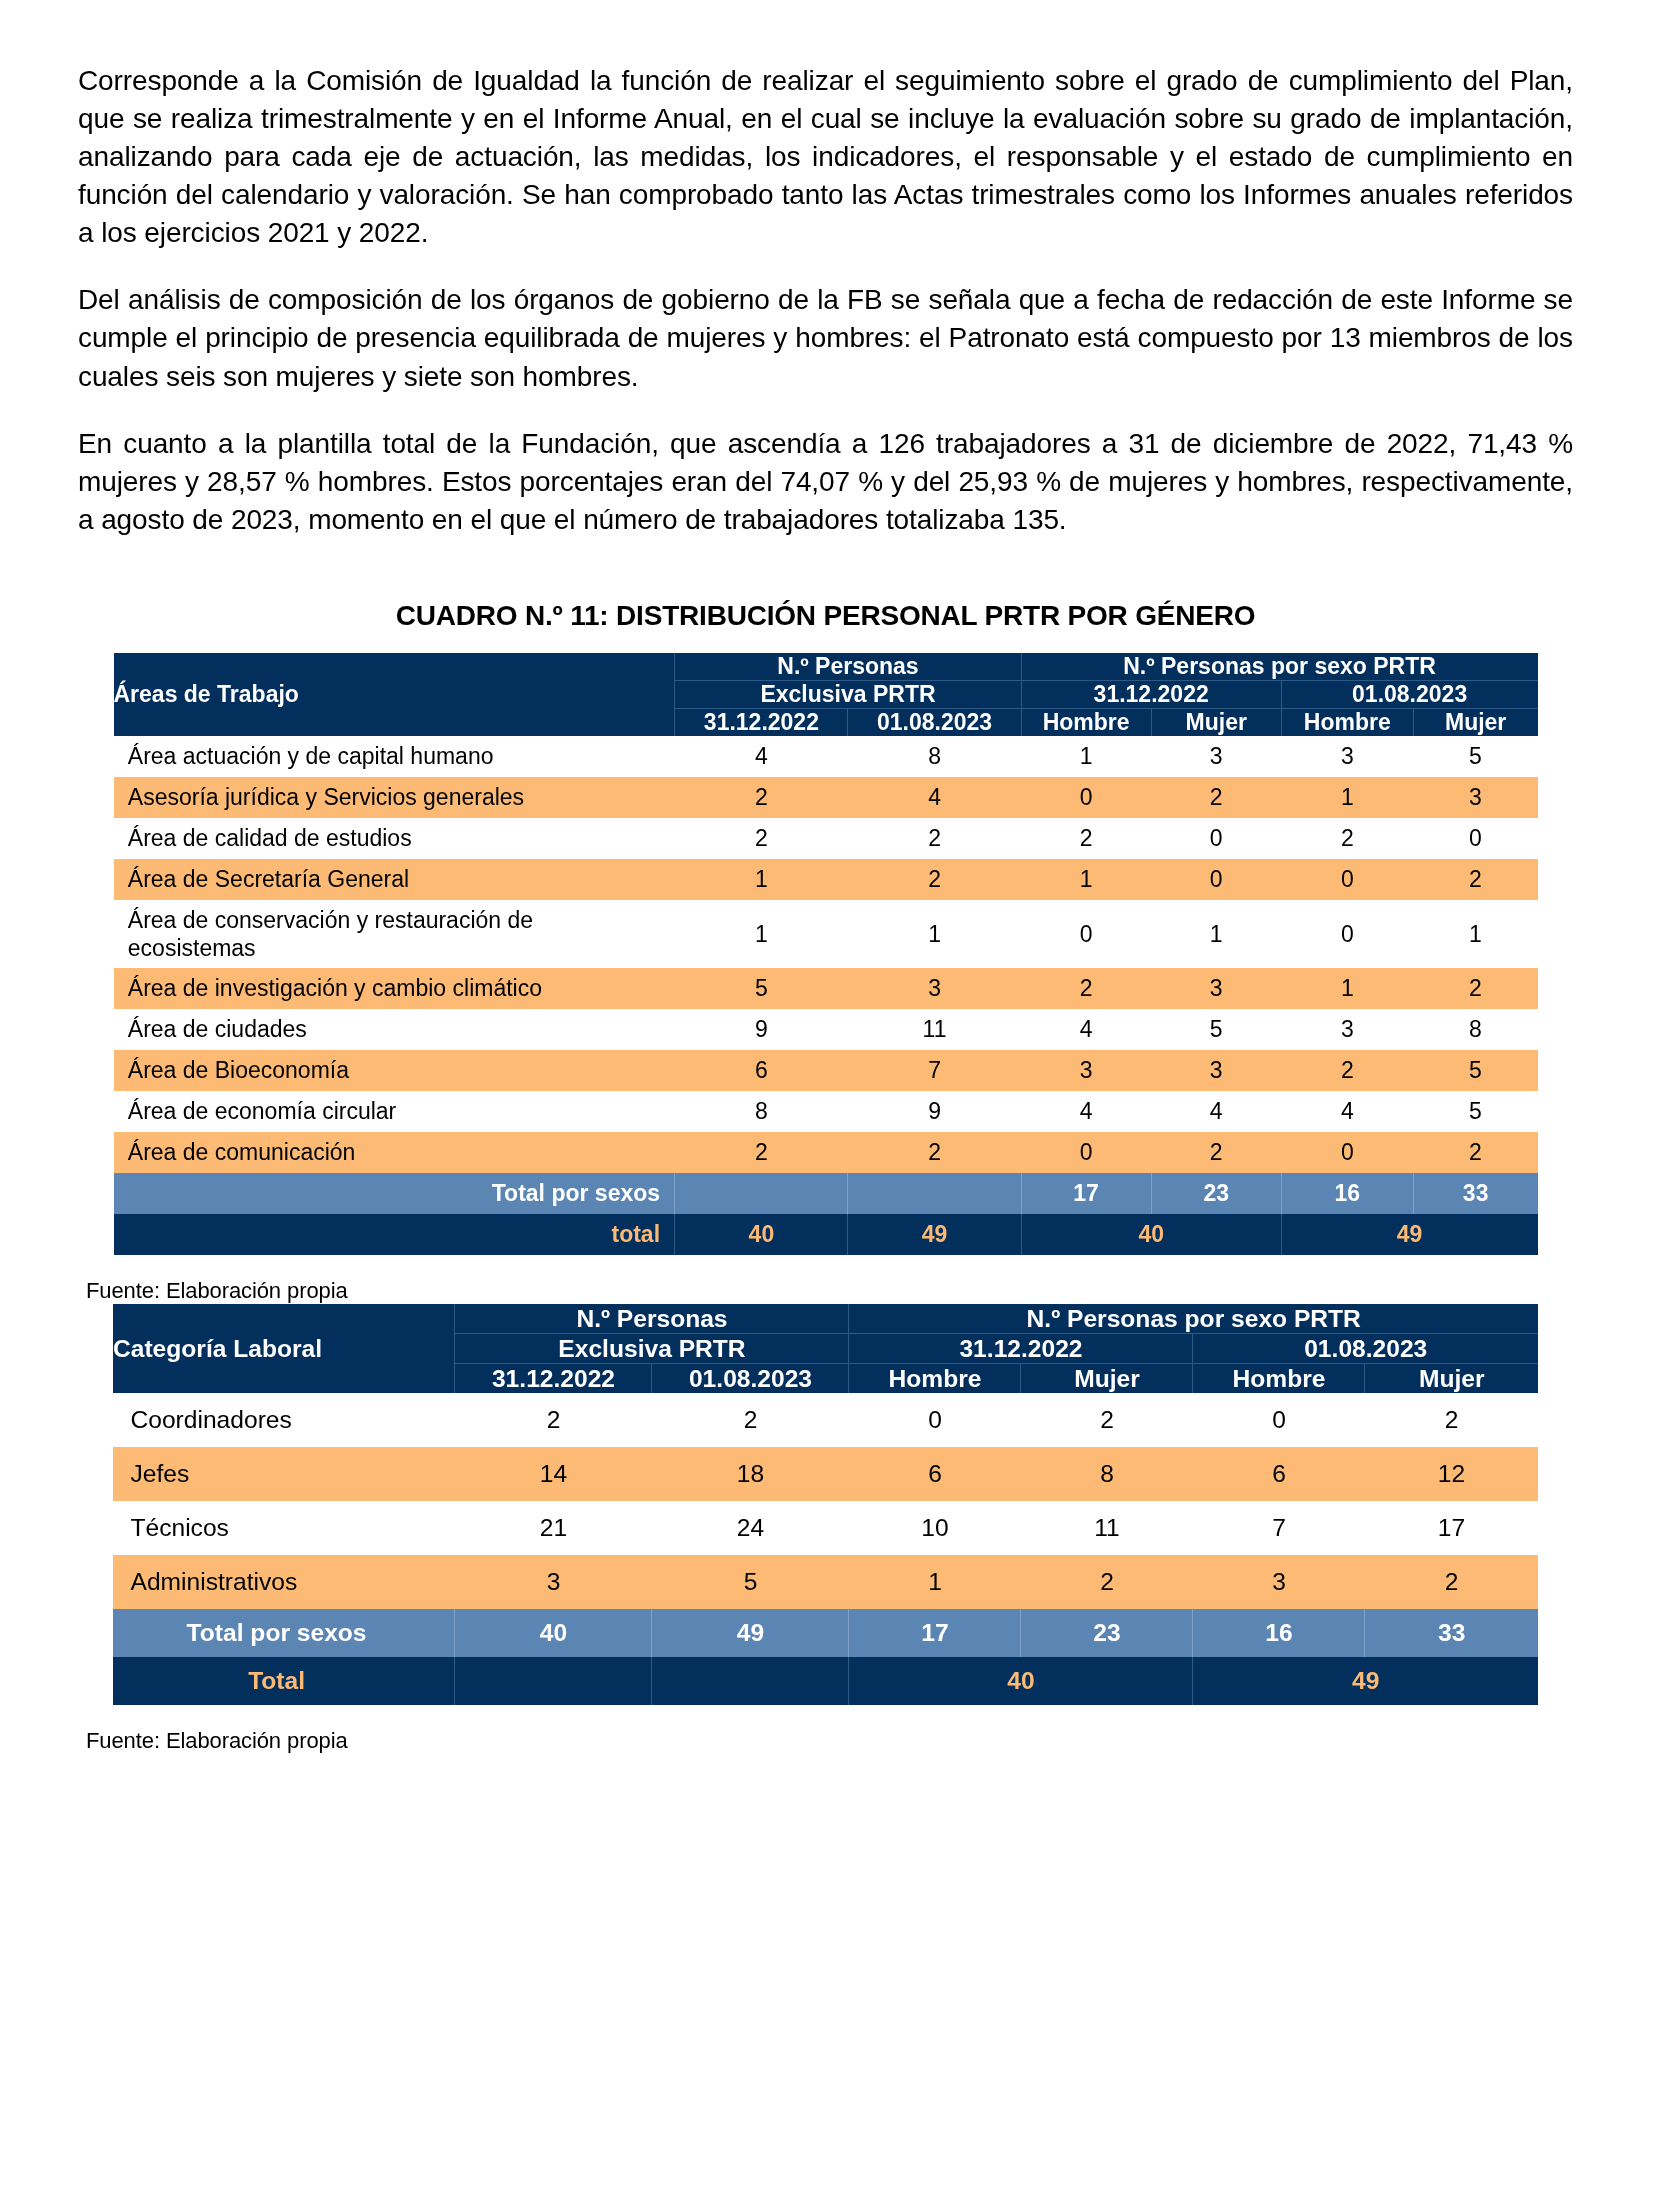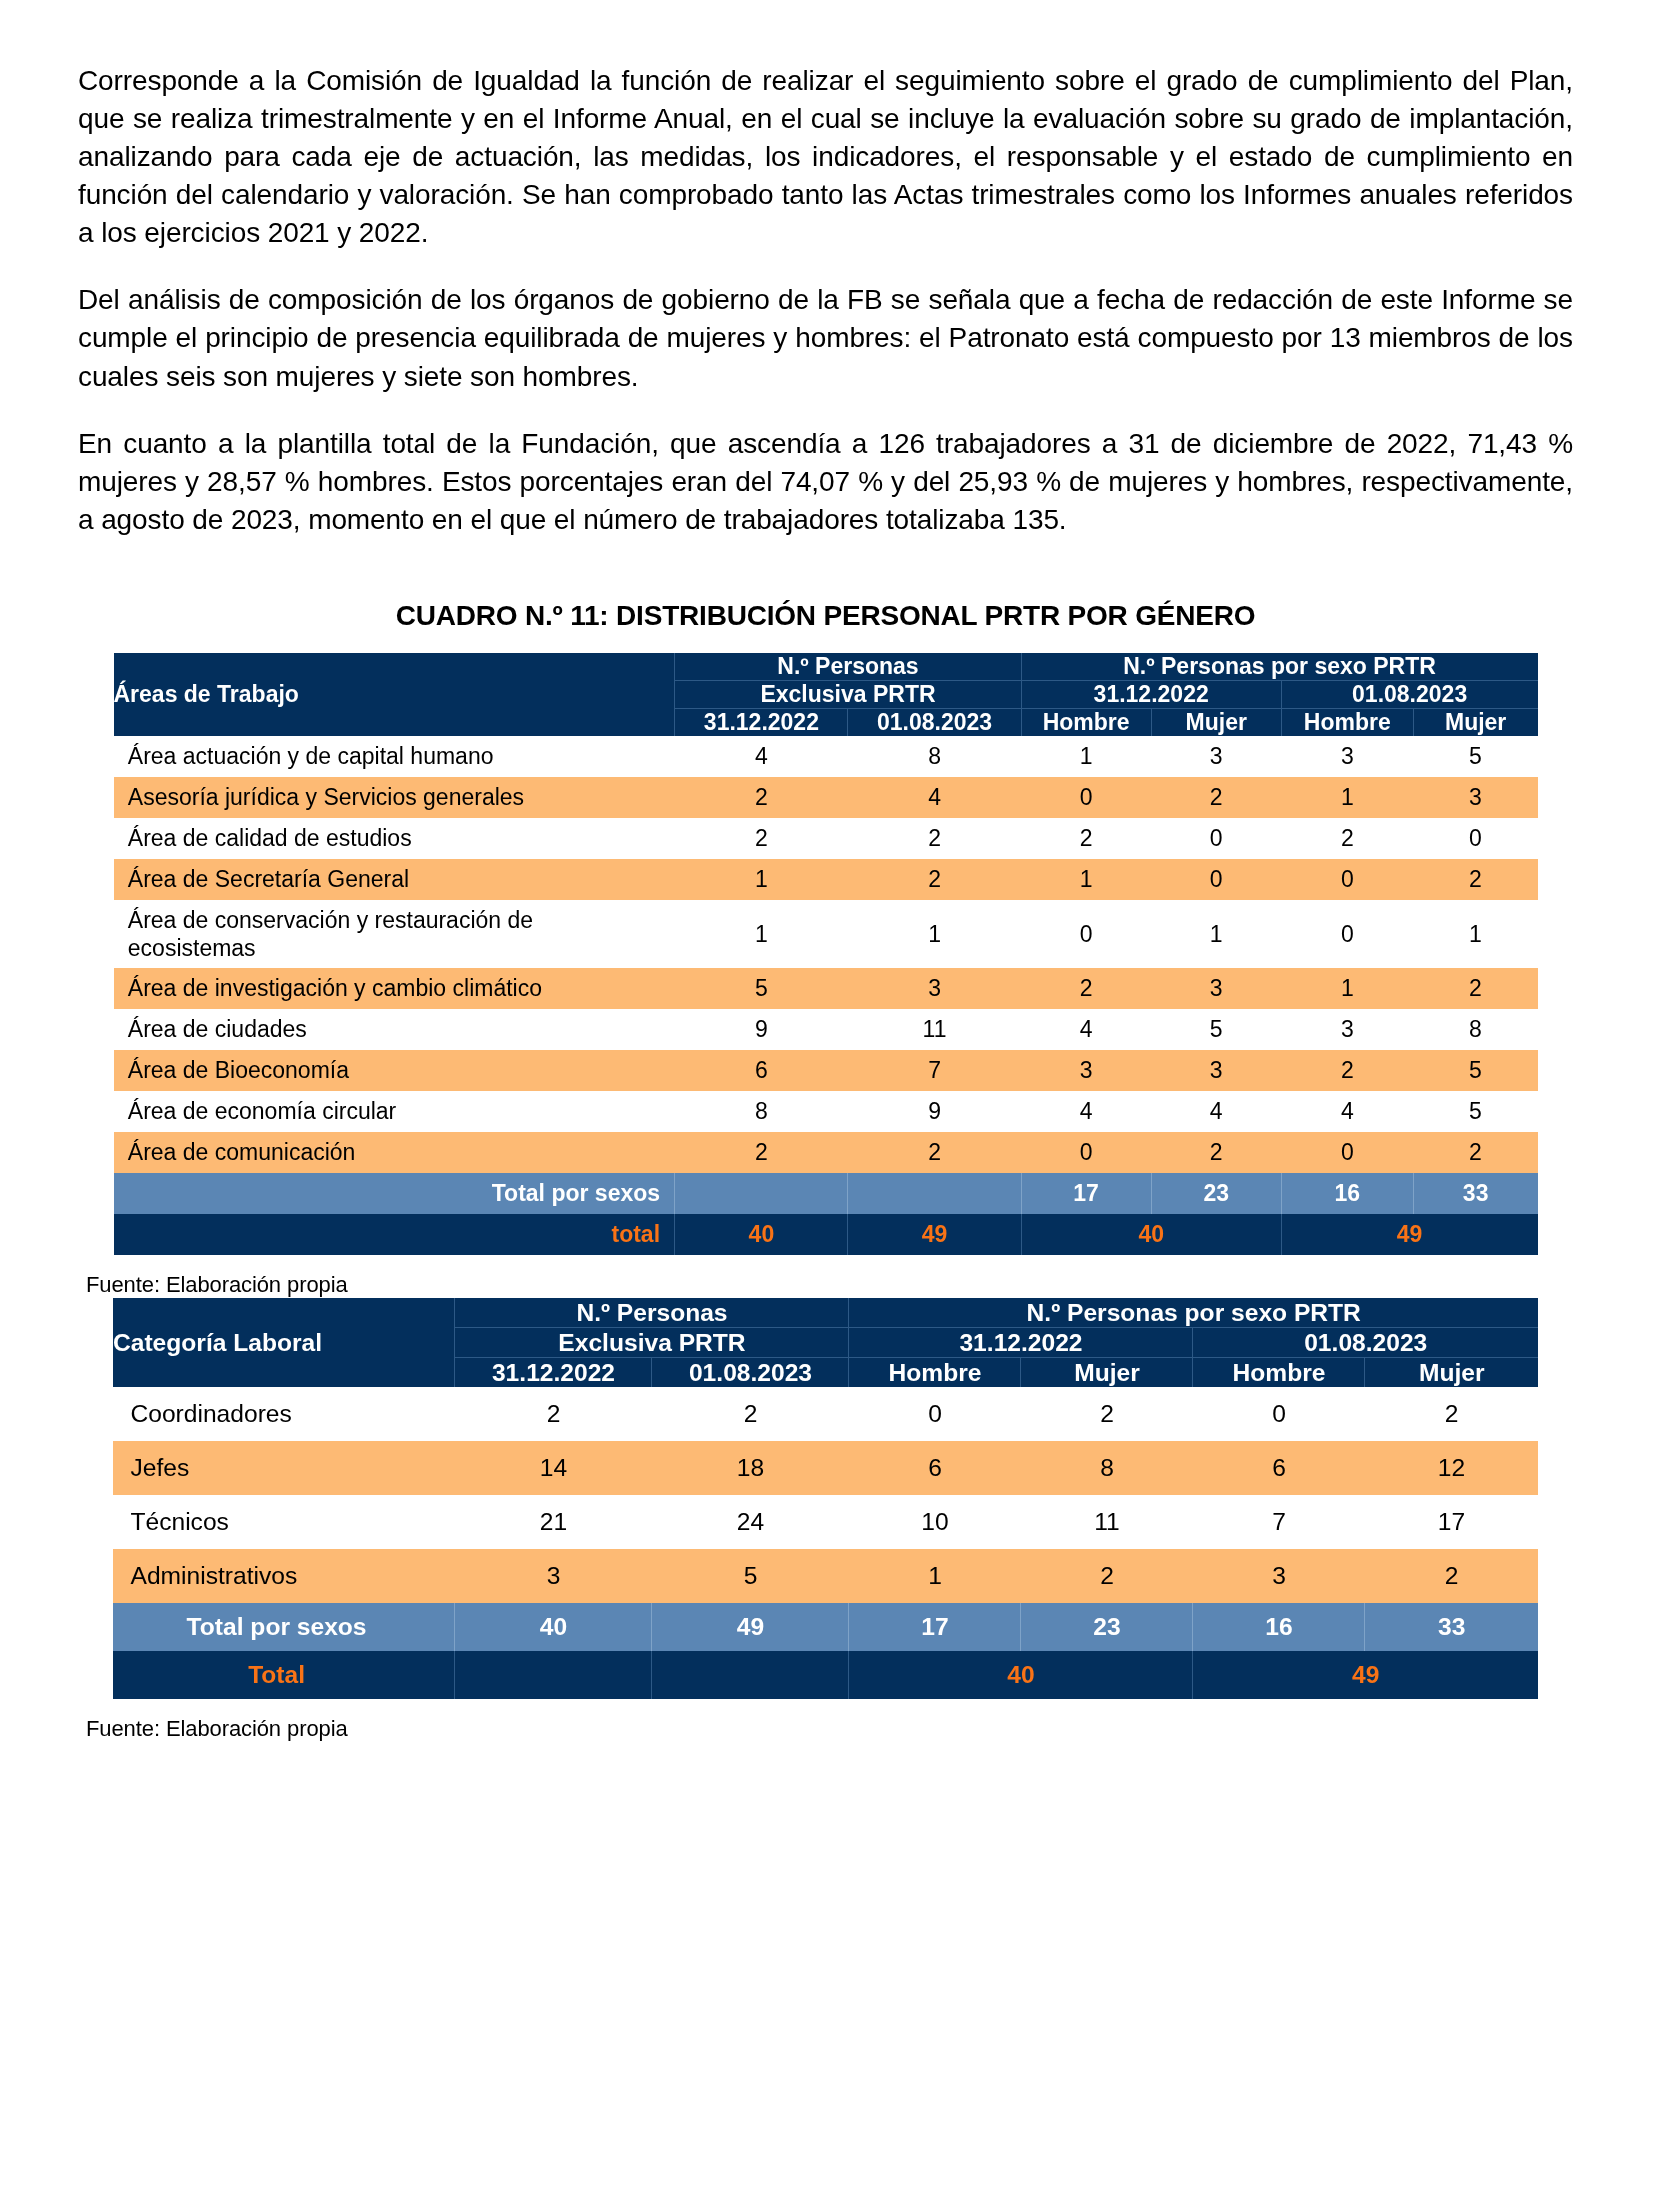--- a/index.html
+++ b/index.html
@@ -39,21 +39,21 @@
     font-weight: bold;
     text-align: center;
     margin: 0;
     letter-spacing: -0.2px;
   }
   .title-11 { padding: 32px 0 20.7px 0; }
   .title-12 { padding: 41px 0 24px 0; }
 
   .fuente {
     font-size: 22px;
-    margin: 17px 0 0 8px;
+    margin: 23px 0 0 8px;
     letter-spacing: -0.1px;
   }
 
   
   .tbl-wrap { width: 100%; }
   table.data {
     border-collapse: collapse;
     table-layout: fixed;
     font-size: 22px;
     color: #000;
@@ -110,21 +110,21 @@
   }
   .tot-sex td.lbl {
     text-align: right;
     padding-right: 14.3px;
     border-right: 1.6px solid #7fa3c8;
   }
   .tot-sex td.last { border-right: none; }
 
   .tot-all td {
     background: #032f5c;
-    color: #f97316;
+    color: #fdba74;
     font-weight: bold;
     font-size: 23px;
     height: 41px;
     text-align: center;
     border-right: 1.6px solid #2d5986;
   }
   .tot-all td.lbl {
     text-align: right;
     padding-right: 14.3px;
   }

